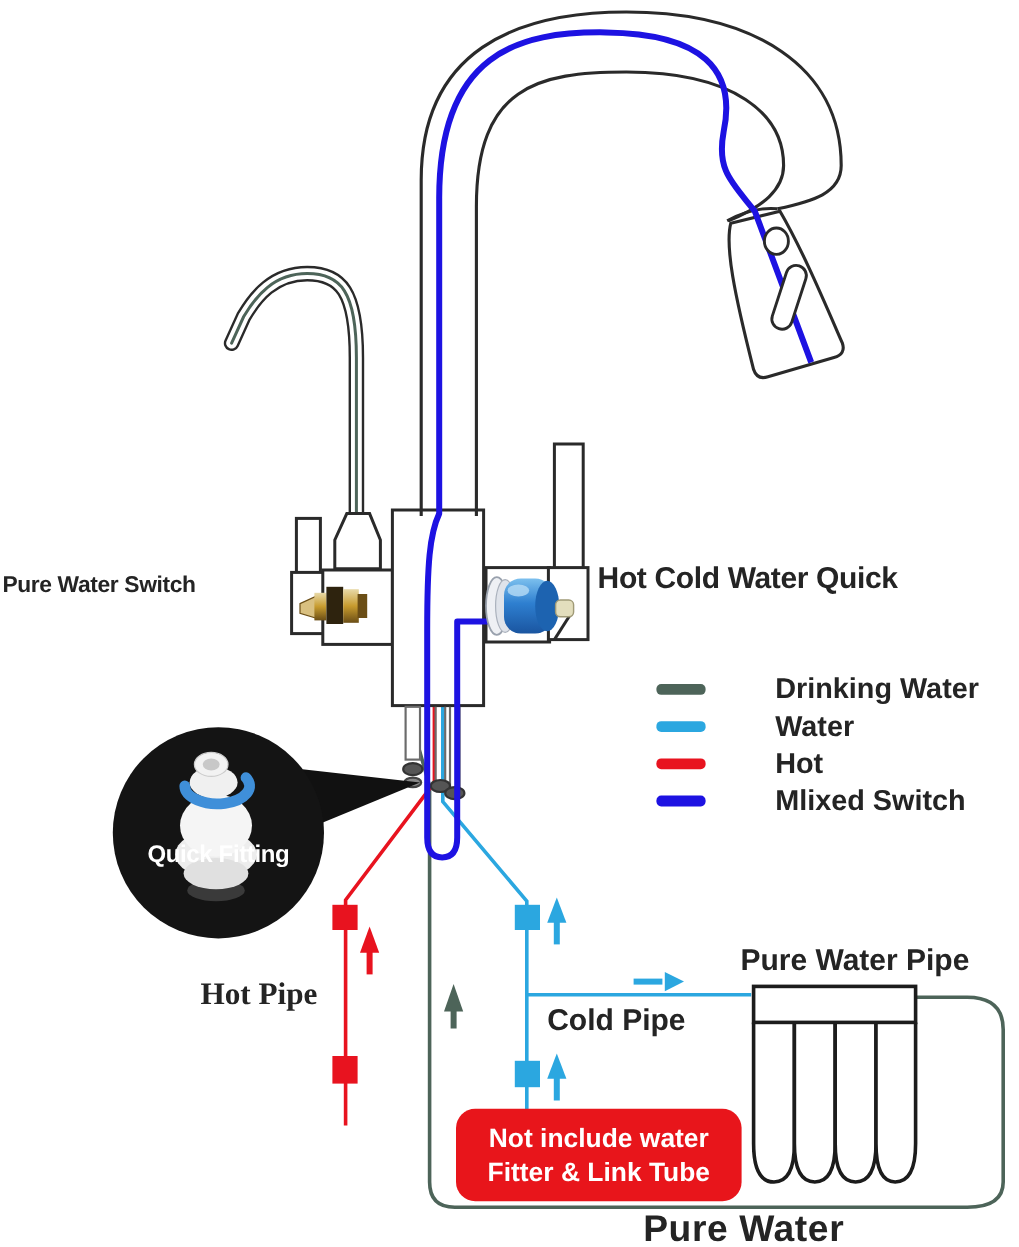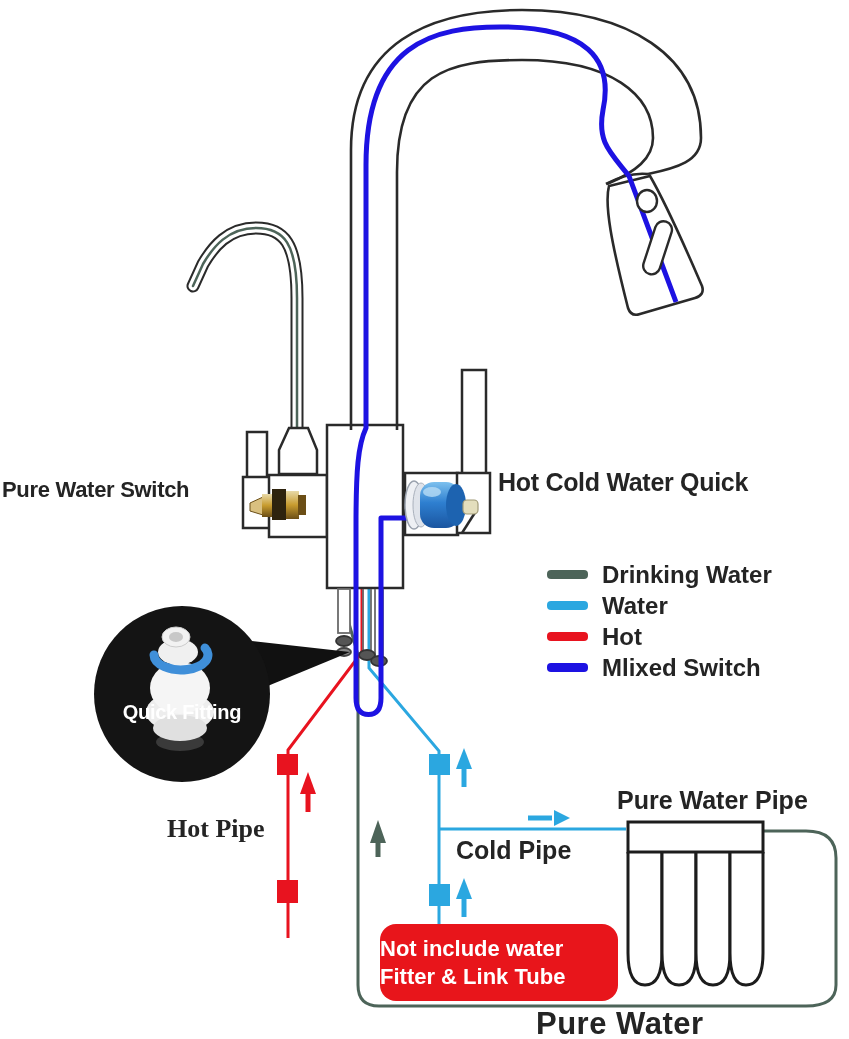--- a/index.html
+++ b/index.html
@@ -2,39 +2,39 @@
 <html style="--text: #242424; --outline: #2a2a2a; --hot: #e8131f; --cold: #2ba7e0; --mixed: #1d12e2; --drinking: #4d6459; --badge: #e8151b;"><head>
 <meta charset="utf-8">
 <style>
   html,body{margin:0;padding:0;background:#ffffff;}
   #stage{
     position:relative;width:849px;height:1039px;background:#ffffff;overflow:hidden;
     font-family:"Liberation Sans", sans-serif;color:var(--text,#242424);
   }
   #stage svg{position:absolute;left:0;top:0;}
   .lbl{position:absolute;font-weight:700;white-space:nowrap;color:var(--text,#242424);}
-  .lbl-pws{left:2px;top:477px;font-size:22px;letter-spacing:-0.3px;}
+  .lbl-pws{left:2px;top:477px;font-size:19px;letter-spacing:-0.3px;}
   .lbl-hcws{left:498px;top:468px;font-size:25px;letter-spacing:-0.3px;}
   .lbl-hotpipe{left:167px;top:814px;font-size:26px;font-family:Liberation Serif, serif;}
   .lbl-coldpipe{left:456px;top:836px;font-size:25px;}
   .lbl-pwp{left:617px;top:786px;font-size:25px;}
   .lbl-pw{left:536px;top:1006px;font-size:31px;letter-spacing:0.5px;}
   .lbl-qf{left:94px;top:701px;width:176px;text-align:center;font-size:20px;color:#ffffff;letter-spacing:-0.3px;}
   .legend{position:absolute;left:547px;top:559px;}
-  .legend-row{display:flex;align-items:center;height:31px;}
+  .legend-row{display:flex;align-items:center;height:31px;gap:44px;}
   .legend-swatch{width:41px;height:9px;border-radius:4px;margin-right:14px;flex:0 0 auto;}
   .legend-label{font-size:24px;font-weight:700;color:var(--text,#242424);}
   .sw-drinking{background:var(--drinking,#4d6459);}
   .sw-cold{background:var(--cold,#2ba7e0);}
   .sw-hot{background:var(--hot,#e8131f);}
   .sw-mixed{background:var(--mixed,#1d12e2);}
   .badge{
     position:absolute;left:380px;top:924px;width:238px;height:77px;
     background:var(--badge,#e8151b);border-radius:16px;
-    display:flex;flex-direction:column;justify-content:center;align-items:flex-start;
+    display:flex;flex-direction:column;justify-content:center;align-items:center;
     color:#ffffff;font-weight:700;font-size:22px;line-height:28px;text-align:center;
   }
 </style>
 </head>
 <body>
 
 <div id="stage">
 
 <svg width="849" height="1039" viewBox="0 0 849 1039">
   <defs>

